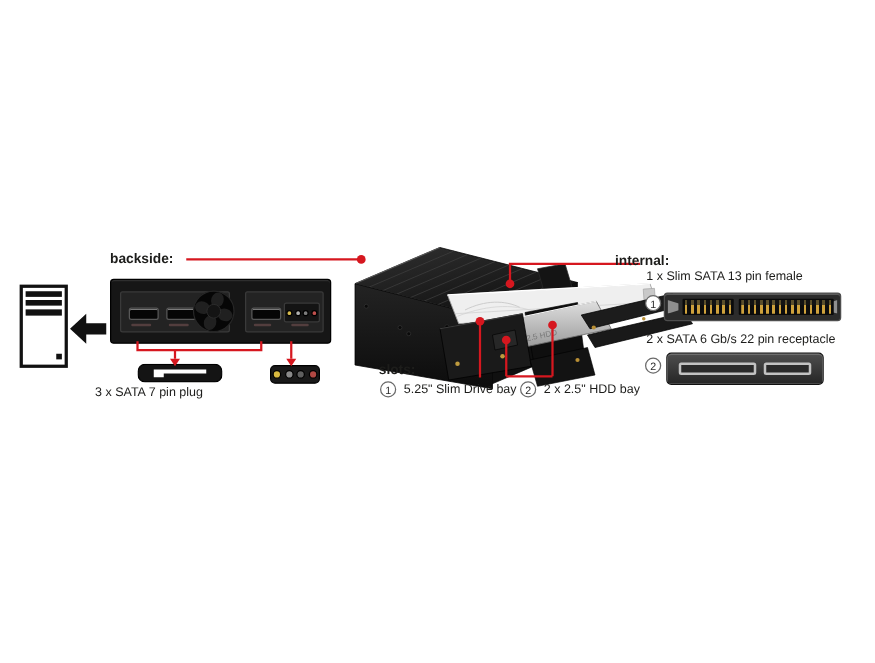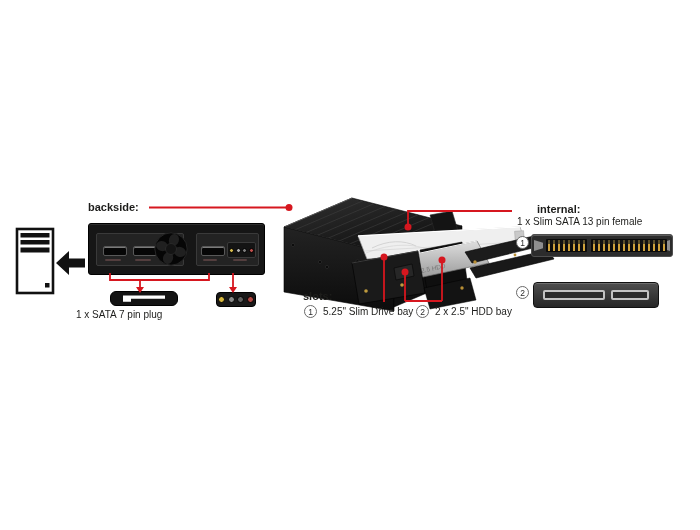--- a/index.html
+++ b/index.html
@@ -106,21 +106,21 @@
     <path d="M13,4.5 h42 v3.2 h-34 v3 h-8 z" fill="#ffffff"></path>
   </svg>
 
   <div class="abs molex-plug-icon">
     <span class="pin-dot" style="width:7px;height:7px;background:#d8b93f;"></span>
     <span class="pin-dot" style="width:7px;height:7px;background:#8a8a8a;"></span>
     <span class="pin-dot" style="width:7px;height:7px;background:#5f5f5f;"></span>
     <span class="pin-dot" style="width:7px;height:7px;background:#b14843;"></span>
   </div>
 
-  <div class="abs lbl" style="left:76px; top:309px;">1 x SATA 7 pin plug</div>
+  <div class="abs lbl" style="left:76px; top:309px;">3 x SATA 7 pin plug</div>
 
   <svg class="abs" style="left:270px; top:190px;" width="300" height="125" viewBox="270 190 300 125">
     <defs>
       <linearGradient id="topGrad" x1="0" y1="0" x2="0.6" y2="1">
         <stop offset="0" stop-color="#303030"></stop>
           <stop offset="1" stop-color="#101010"></stop>
       </linearGradient>
       <linearGradient id="sideGrad" x1="0" y1="0" x2="0" y2="1">
         <stop offset="0" stop-color="#232323"></stop>
           <stop offset="1" stop-color="#0c0c0c"></stop>
@@ -214,37 +214,38 @@
   <div class="abs lbl-bold" style="left:303px; top:290px;">slots:</div>
   <div class="abs row" style="left:304px; top:305px;">
     <span class="circ">1</span>
     <span class="lbl">5.25" Slim Drive bay</span>
   </div>
   <div class="abs row" style="left:416px; top:305px;">
     <span class="circ">2</span>
     <span class="lbl">2 x 2.5" HDD bay</span>
   </div>
 
-  <div class="abs lbl-bold" style="left:537px; top:203px;">internal:</div>
+  <div class="abs lbl-bold" style="left:492px; top:203px;">internal:</div>
   <div class="abs lbl" style="left:517px; top:216px;">1 x Slim SATA 13 pin female</div>
   <span class="abs circ" style="left:516px; top:236px;">1</span>
 
   <div class="abs slim-conn">
     <div class="cap cap-l"></div>
     <div class="cap cap-r"></div>
     <div class="pin-group" style="left:14px; width:41px;">
       <div class="pins-top"></div>
         <div class="pins-bot"></div>
     </div>
     <div class="pin-group" style="left:59px; width:76px;">
       <div class="pins-top"></div>
         <div class="pins-bot"></div>
     </div>
   </div>
 
+  <div class="abs lbl" style="left:517px; top:266px;">2 x SATA 6 Gb/s 22 pin receptacle</div>
   <span class="abs circ" style="left:516px; top:286px;">2</span>
 
   <div class="abs recep">
     <div class="recep-slot" style="left:9px; width:62px;"></div>
     <div class="recep-slot" style="left:77px; width:38px;"></div>
   </div>
 
 </div>
 
 </body></html>

